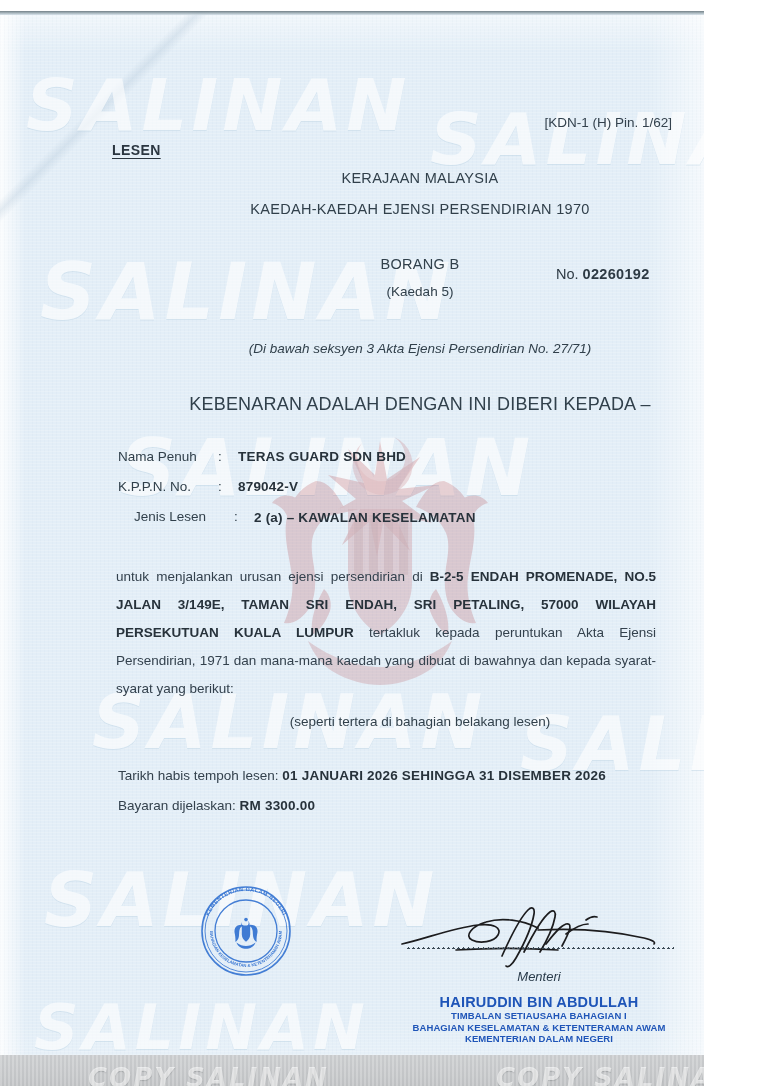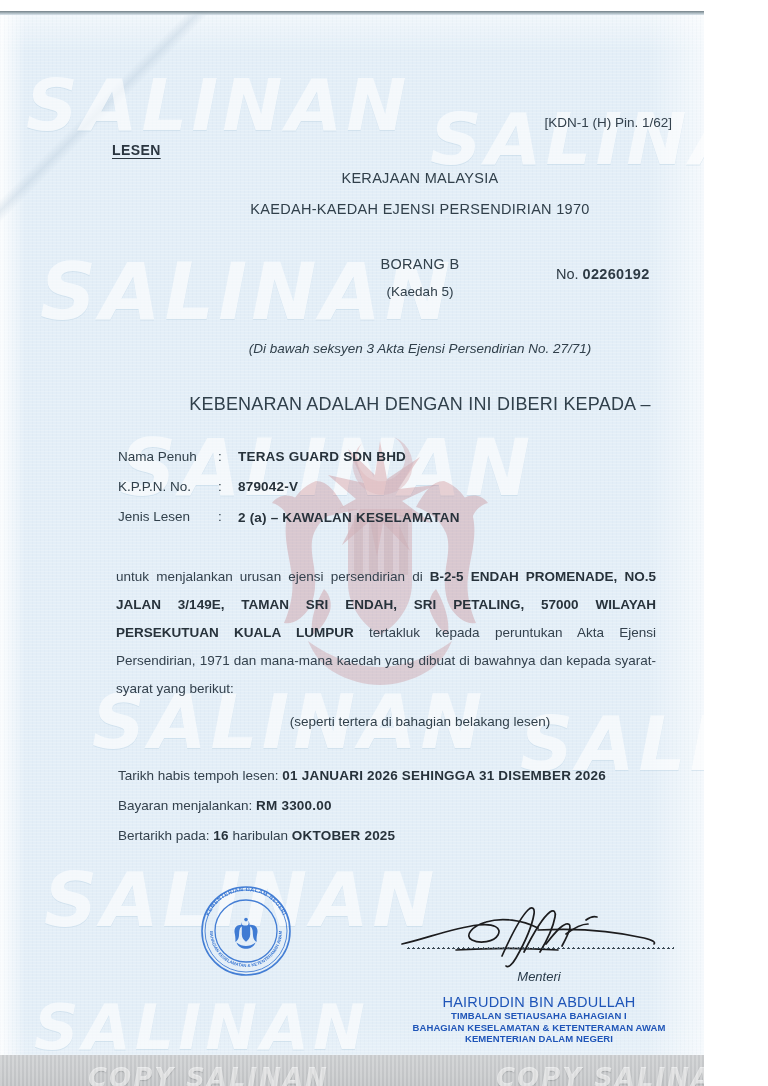--- a/index.html
+++ b/index.html
@@ -115,21 +115,21 @@
   }
   #no-lesen b{font-weight:bold;letter-spacing:.3px;}
 
   
   .row{position:absolute;left:118px;font-size:13.5px;color:#31404b;white-space:nowrap;}
   .row .lbl{display:inline-block;width:100px;}
   .row .col{display:inline-block;width:20px;}
   .row .val{font-weight:bold;color:#27323b;letter-spacing:.2px;}
   #r-nama{top:438px;}
   #r-kppn{top:468px;}
-  #r-jenis{top:498px;}
+  #r-jenis{top:498px;margin-left:16px;}
   #r-jenis .val{display:inline-block;vertical-align:top;line-height:17px;}
 
   
   #para{
     position:absolute;left:116px;top:552px;width:540px;
     font-size:13.5px;line-height:28px;color:#33414d;
     text-align:justify;
   }
   #para b{font-weight:bold;color:#27323b;}
 
@@ -147,21 +147,21 @@
   #dotline{
     position:absolute;left:406px;top:936px;width:268px;height:2px;
     background-image:radial-gradient(circle,#3c4a55 0 1px,rgba(0,0,0,0) 1.4px);
     background-size:5px 3px;background-repeat:repeat-x;
   }
   #sigblock{
     position:absolute;left:398px;top:958px;width:282px;text-align:center;
     color:#1f55b8;
   }
   #sb-menteri{font-size:13px;font-style:italic;color:#2a3b4a;margin-bottom:10px;}
-  #sb-name{font-size:14.5px;font-weight:normal;letter-spacing:.2px;line-height:16px;}
+  #sb-name{font-size:14.5px;font-weight:bold;letter-spacing:.2px;line-height:16px;}
   #sb-l1,#sb-l2,#sb-l3{font-size:9.5px;font-weight:bold;line-height:11.5px;letter-spacing:.1px;}
 </style>
 </head>
 <body>
 
 <div id="paper">
 
   <div id="grain"></div>
   <div id="diagfold"></div>
 
@@ -230,22 +230,21 @@
     </div>
     <div class="row" id="r-jenis">
       <span class="lbl">Jenis Lesen</span><span class="col">:</span><span class="val"><span>2 (a) – KAWALAN KESELAMATAN</span><br></span>
     </div>
 
     <div id="para"><span>untuk menjalankan urusan ejensi persendirian di </span><b>B-2-5 ENDAH PROMENADE, NO.5 JALAN 3/149E, TAMAN SRI ENDAH, SRI PETALING, 57000 WILAYAH PERSEKUTUAN KUALA LUMPUR</b><span> tertakluk kepada peruntukan Akta Ejensi Persendirian, 1971 dan mana-mana kaedah yang dibuat di bawahnya dan kepada syarat-syarat yang berikut:</span></div>
 
     <div class="ctr" id="t-seperti">(seperti tertera di bahagian belakang lesen)</div>
 
     <div class="dline" id="d-tarikh"><span>Tarikh habis tempoh lesen:</span> <b>01 JANUARI 2026 SEHINGGA 31 DISEMBER 2026</b></div>
-    <div class="dline" id="d-bayar"><span>Bayaran menjalankan:</span> <b>RM 3300.00</b></div>
-    <div class="dline" id="d-bertarikh"><span>Bertarikh pada:</span> <b>16</b> <span>haribulan</span> <b>OKTOBER 2025</b></div>
+    <div class="dline" id="d-bayar"><span>Bayaran dijelaskan:</span> <b>RM 3300.00</b></div>
 
     <svg id="seal" viewBox="0 0 104 104">
       <defs>
         <path id="arcTop" d="M52,52 m-40,0 a40,40 0 1,1 80,0" fill="none"></path>
         <path id="arcBot" d="M52,52 m-36,0 a36,36 0 1,0 72,0" fill="none"></path>
       </defs>
       <g stroke="#2e6fd0" fill="none" opacity=".88">
         <circle cx="52" cy="52" r="44" stroke-width="1.6"></circle>
         <circle cx="52" cy="52" r="41" stroke-width="0.9"></circle>
         <circle cx="52" cy="52" r="31" stroke-width="1.3"></circle>

